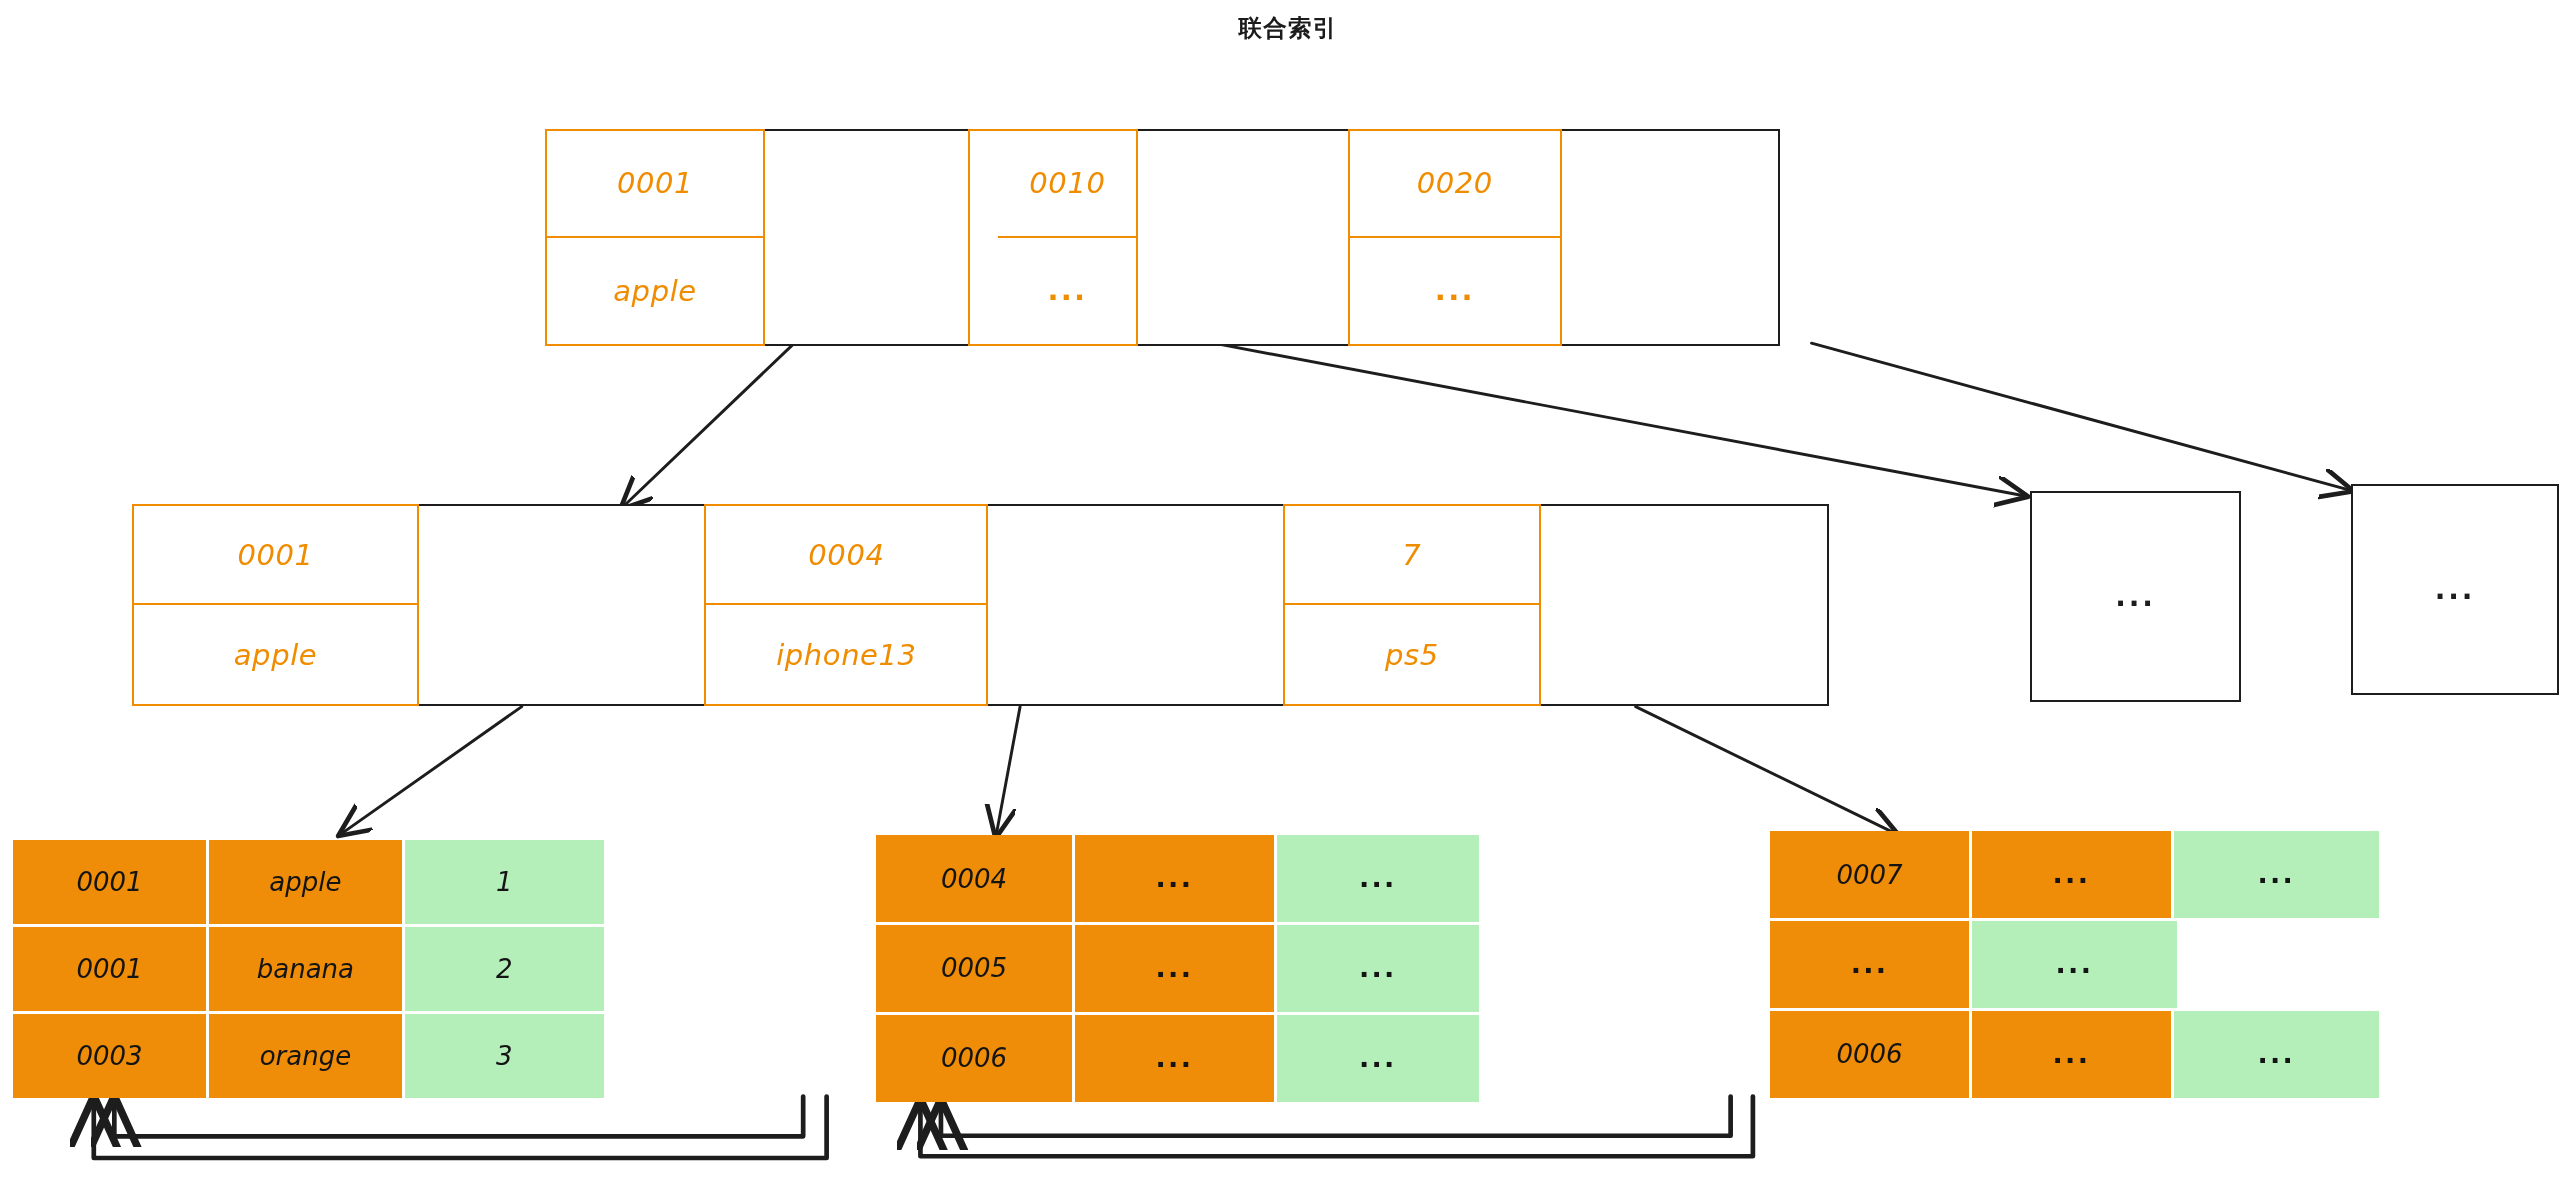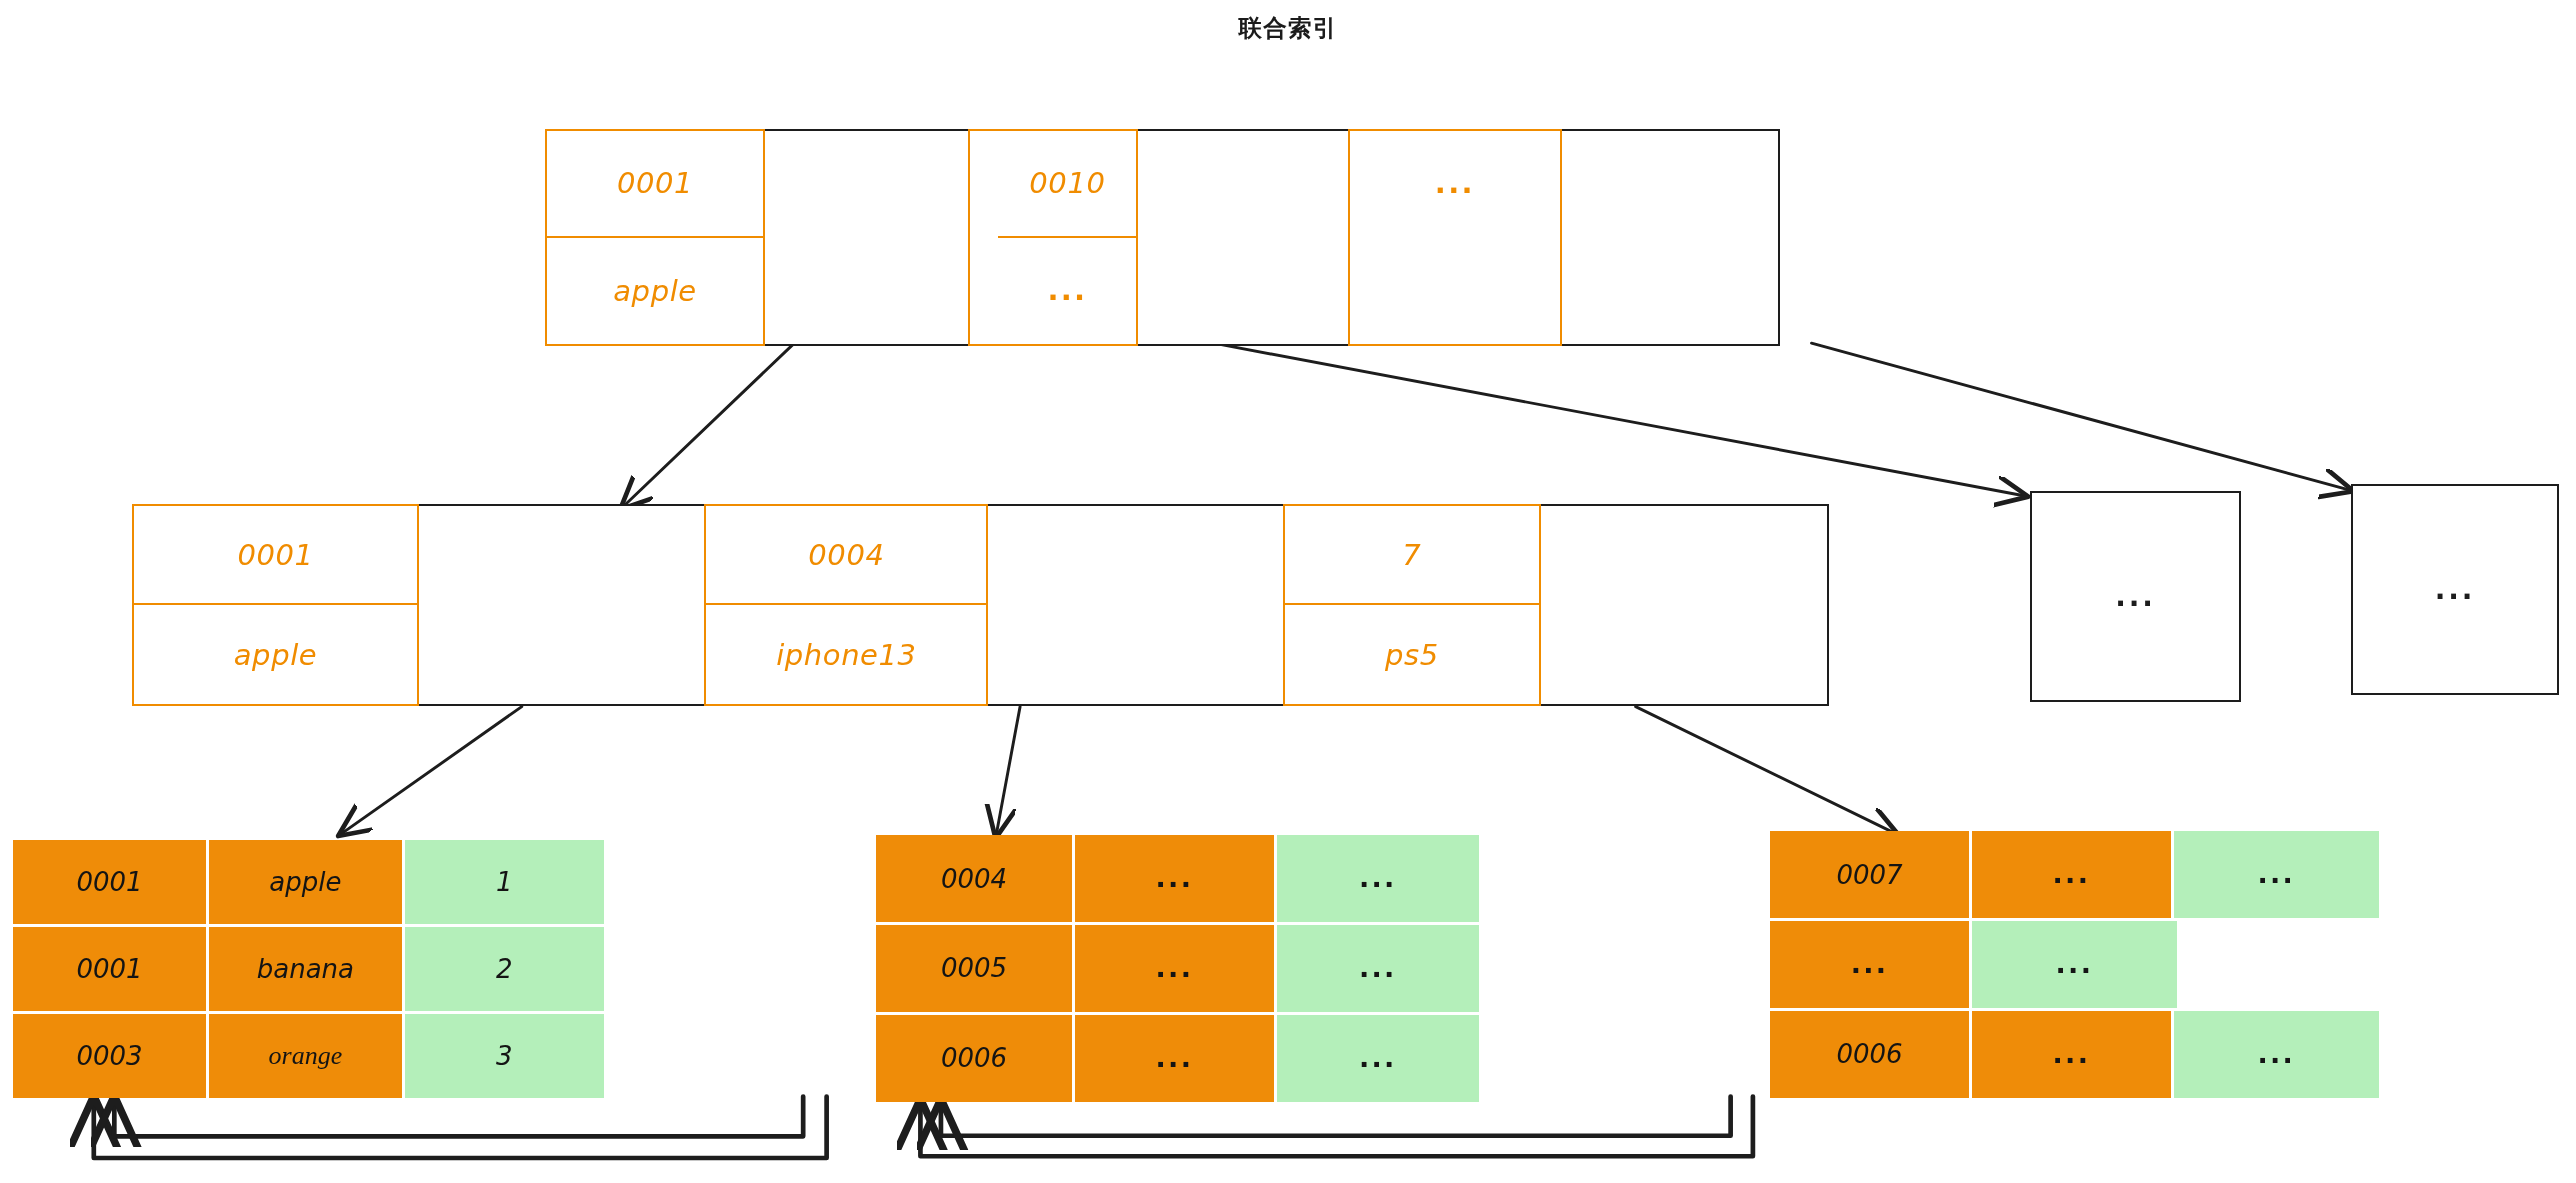--- a/index.html
+++ b/index.html
@@ -109,20 +109,21 @@
     </div>
     <div class="ptrcell" style="width:208px;height:217px;margin-left:-2.3px;"></div>
 
     <div class="keycell" style="width:170px;height:217px;margin-left:-2.3px;padding-left:28px;">
       <div class="krow top" style="height:50%;">0010</div>
       <div class="krow" style="height:50%;line-height:0.4;letter-spacing:2.3px;font-style:normal;font-weight:700;">...</div>
     </div>
     <div class="ptrcell" style="width:214px;height:217px;margin-left:-2.3px;"></div>
 
     <div class="keycell" style="width:214px;height:217px;margin-left:-2.3px;">
+      <div class="krow top" style="height:50%;">0020</div>
       <div class="krow" style="height:50%;line-height:0.4;letter-spacing:2.3px;font-style:normal;font-weight:700;">...</div>
     </div>
     <div class="ptrcell" style="width:220px;height:217px;margin-left:-2.3px;"></div>
   </div>
 
   <div class="bnode" id="branch-node" style="left:132px;top:504px;height:202px;">
 
     <div class="keycell" style="width:287px;height:202px;">
       <div class="krow top" style="height:50%;">0001</div>
       <div class="krow" style="height:50%;">apple</div>
@@ -155,21 +156,21 @@
       <div class="lcell orange" style="width:193px;height:84px;">apple</div>
       <div class="lcell green" style="width:199px;height:84px;">1</div>
     </div>
     <div class="leafrow">
       <div class="lcell orange" style="width:193px;height:84px;">0001</div>
       <div class="lcell orange" style="width:193px;height:84px;">banana</div>
       <div class="lcell green" style="width:199px;height:84px;">2</div>
     </div>
     <div class="leafrow">
       <div class="lcell orange" style="width:193px;height:84px;">0003</div>
-      <div class="lcell orange" style="width:193px;height:84px;font-family:Liberation Serif, serif;">orange</div>
+      <div class="lcell orange" style="width:193px;height:84px;">orange</div>
       <div class="lcell green" style="width:199px;height:84px;">3</div>
     </div>
   </div>
 
   <div class="leaf" style="left:876px;top:835px;">
     <div class="leafrow">
       <div class="lcell orange" style="width:196px;height:87px;">0004</div>
       <div class="lcell orange dots" style="width:199px;height:87px;">...</div>
       <div class="lcell green dots" style="width:202px;height:87px;">...</div>
     </div>

